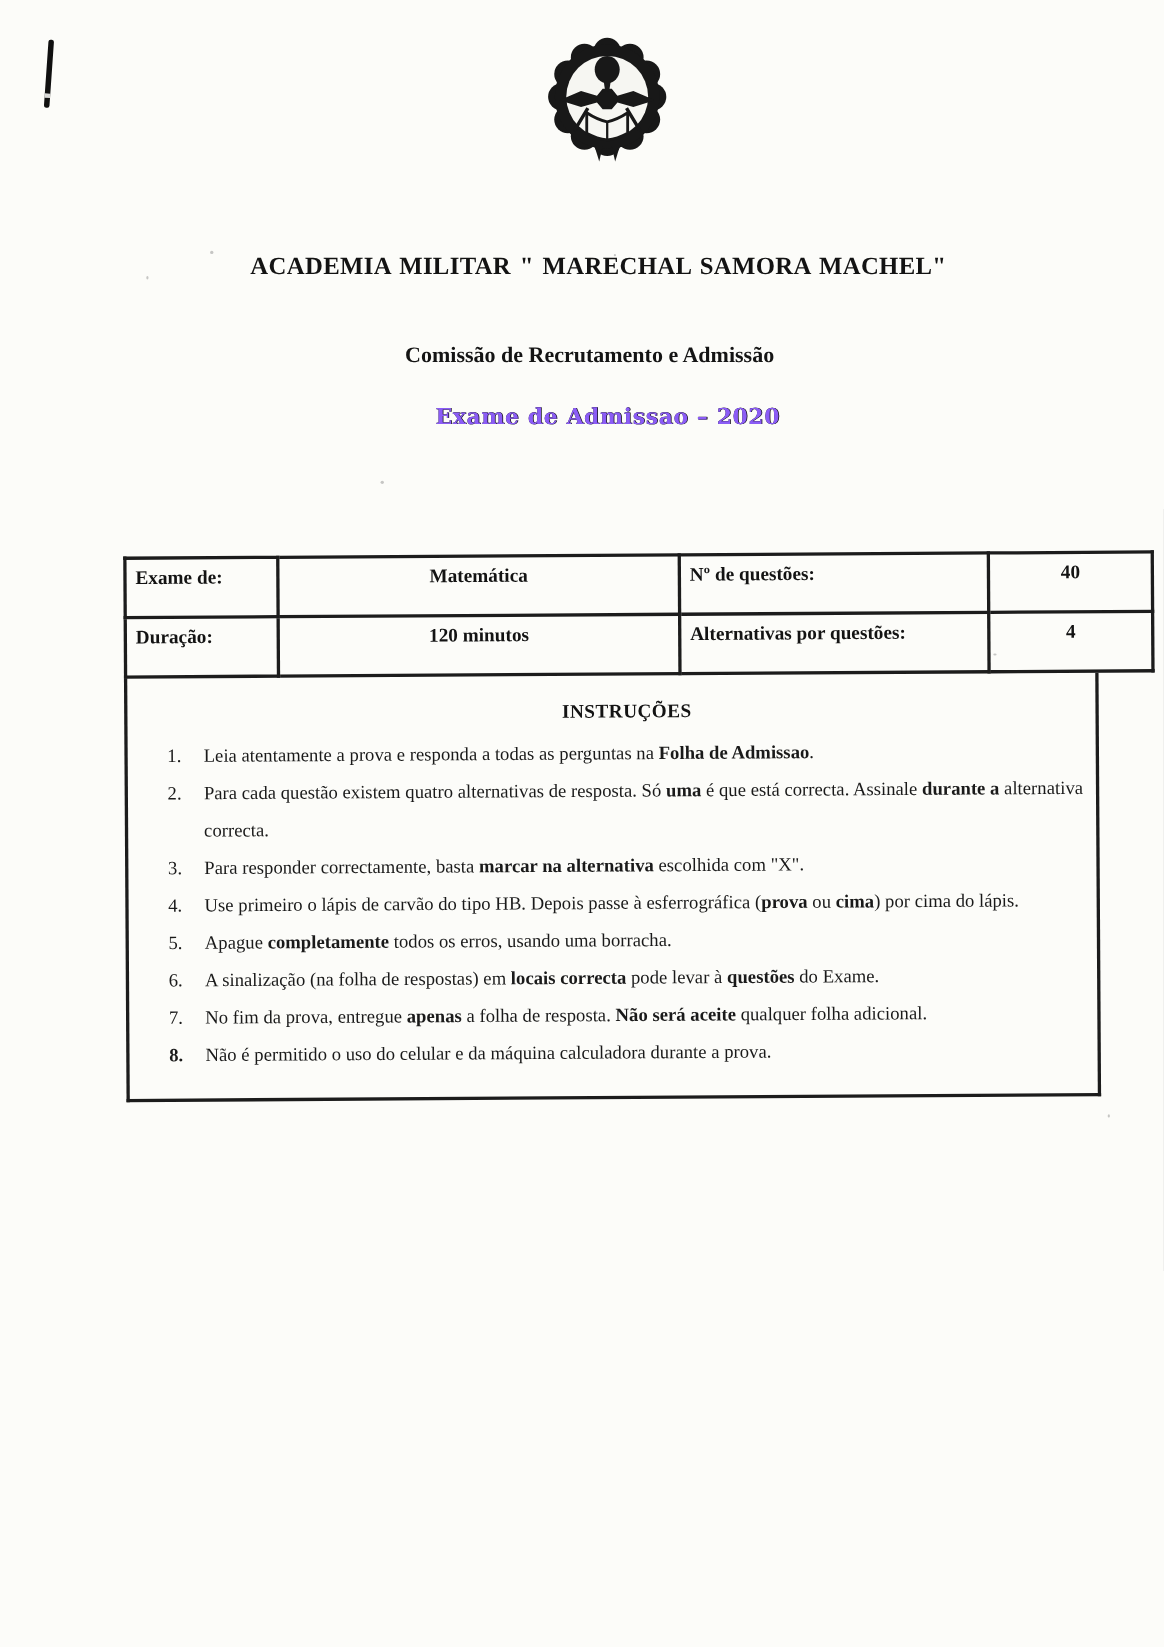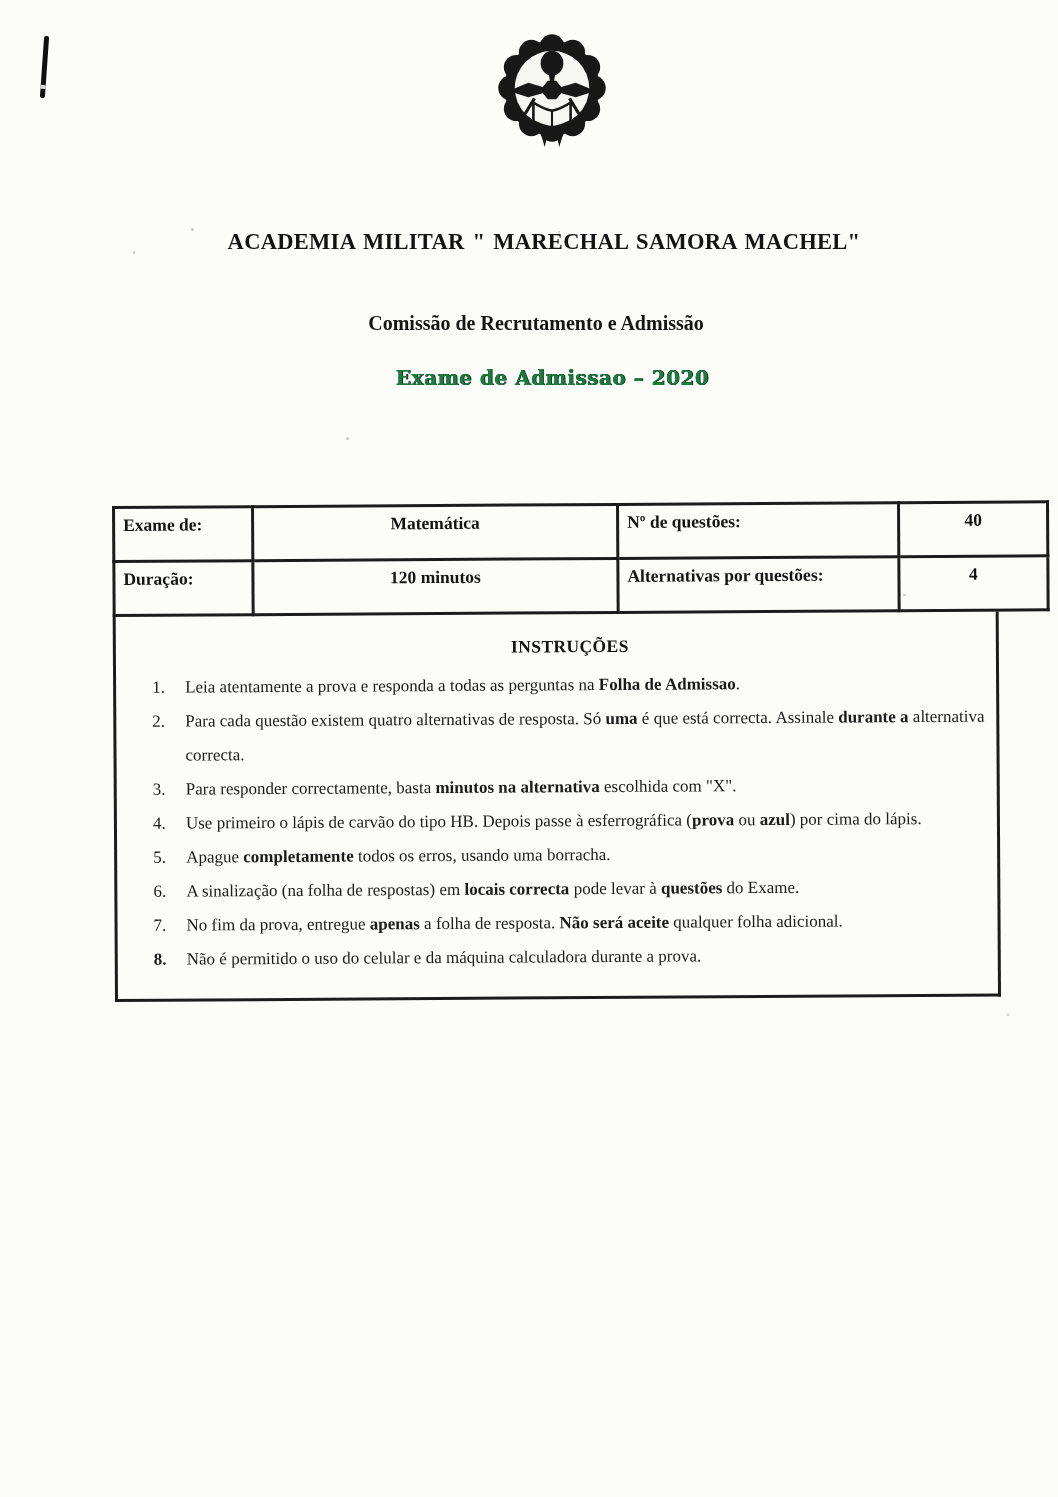--- a/index.html
+++ b/index.html
@@ -30,21 +30,21 @@
   }
   .subtitle{
     position:absolute;left:0;right:0;top:312px;
     text-align:center;padding-left:14px;
     font-weight:bold;font-size:20px;color:#141414;
   }
   .exam-line{
     position:absolute;left:0;right:0;top:366px;
     text-align:center;padding-left:47px;
     font-family:"DejaVu Serif", serif;
-    font-weight:bold;font-size:20px;color:#15803d;
+    font-weight:bold;font-size:20px;color:#8b5cf6;
     letter-spacing:.5px;
     text-shadow:.7px 0 0 #121212, 0 .4px 0 #121212;
   }
   
   .sheet{
     position:absolute;left:112px;top:506px;width:886px;
     transform:rotate(-0.35deg);transform-origin:0 0;
   }
   table.info{
     border-collapse:collapse;width:100%;table-layout:fixed;
@@ -140,25 +140,25 @@
       <div class="instr-row">
         <div class="instr-num">1.</div>
         <div class="instr-text">Leia atentamente a prova e responda a todas as perguntas na <b>Folha de Admissao</b>.</div>
       </div>
       <div class="instr-row">
         <div class="instr-num">2.</div>
         <div class="instr-text">Para cada questão existem quatro alternativas de resposta. Só <b>uma</b> é que está correcta. Assinale <b>durante a</b> alternativa correcta.</div>
       </div>
       <div class="instr-row">
         <div class="instr-num">3.</div>
-        <div class="instr-text">Para responder correctamente, basta <b>minutos na alternativa</b> escolhida com "X".</div>
+        <div class="instr-text">Para responder correctamente, basta <b>marcar na alternativa</b> escolhida com "X".</div>
       </div>
       <div class="instr-row">
         <div class="instr-num">4.</div>
-        <div class="instr-text">Use primeiro o lápis de carvão do tipo HB. Depois passe à esferrográfica (<b>prova</b> ou <b>azul</b>) por cima do lápis.</div>
+        <div class="instr-text">Use primeiro o lápis de carvão do tipo HB. Depois passe à esferrográfica (<b>prova</b> ou <b>cima</b>) por cima do lápis.</div>
       </div>
       <div class="instr-row">
         <div class="instr-num">5.</div>
         <div class="instr-text">Apague <b>completamente</b> todos os erros, usando uma borracha.</div>
       </div>
       <div class="instr-row">
         <div class="instr-num">6.</div>
         <div class="instr-text">A sinalização (na folha de respostas) em <b>locais correcta</b> pode levar à <b>questões</b> do Exame.</div>
       </div>
       <div class="instr-row">

